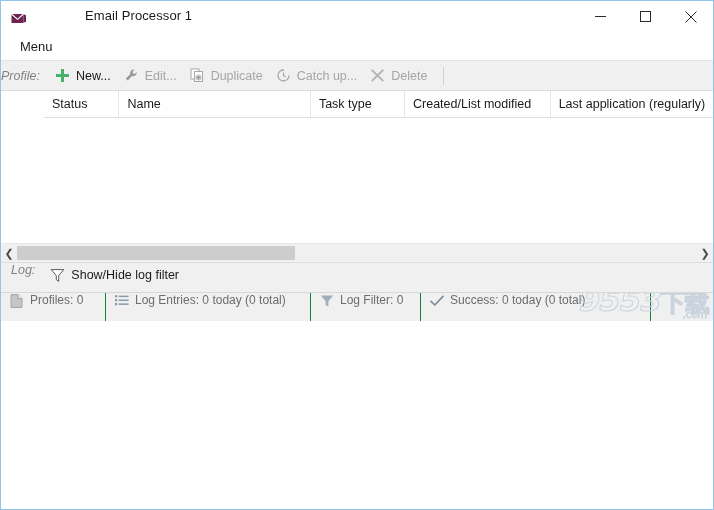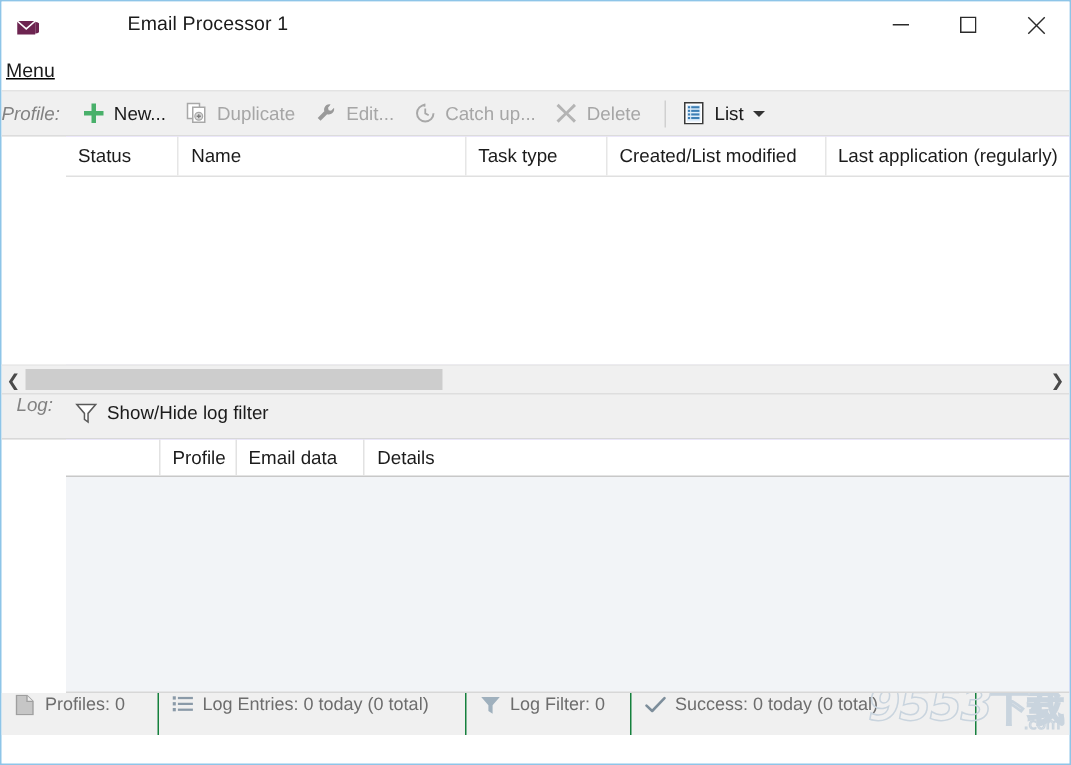--- a/index.html
+++ b/index.html
@@ -60,23 +60,22 @@
     justify-content: center;
   }
   .win-btn svg { display: block; }
 
   
   .menubar {
     height: 27px;
     background: #ffffff;
     display: flex;
     align-items: center;
-    padding-left: 0;
-    box-sizing: border-box;
-    text-decoration: underline;
+    padding-left: 16px;
+    box-sizing: border-box;
   }
   .menu-item {
     font-size: 13px;
     color: #1b1b1b;
     padding: 2px 3px;
   }
 
   
   .toolbar {
     height: 31px;
@@ -347,80 +346,60 @@
         <svg width="15" height="15" viewBox="0 0 15 15">
           <path d="M6 1 H9 V6 H14 V9 H9 V14 H6 V9 H1 V6 H6 Z" fill="#49b06a"></path>
         </svg>
       </span>
       <span class="tb-label">New...</span>
     </div>
 
     <div class="tb-item disabled">
       <span class="tb-ico">
         <svg width="15" height="15" viewBox="0 0 15 15">
+          <path d="M10.4 1.6 a3.6 3.6 0 0 0 -4.2 4.6 L1.8 10.6 l1.9 1.9 l4.4 -4.4 a3.6 3.6 0 0 0 4.6 -4.2 l-2 2 l-1.6 -0.4 l-0.4 -1.6 Z" fill="#9a9a9a"></path>
+        </svg>
+      </span>
+      <span class="tb-label">Edit...</span>
+    </div>
+
+    <div class="tb-item disabled">
+      <span class="tb-ico">
+        <svg width="15" height="15" viewBox="0 0 15 15">
           <rect x="1" y="1" width="8" height="10" fill="#ffffff" stroke="#a8a8a8" stroke-width="1"></rect>
           <rect x="4.5" y="3.5" width="8" height="10" fill="#ffffff" stroke="#a8a8a8" stroke-width="1"></rect>
           <circle cx="8.5" cy="9.5" r="2.6" fill="#d8d8d8" stroke="#a8a8a8" stroke-width="0.8"></circle>
           <path d="M7.1 9.5 H9.9 M8.5 8.1 V10.9" stroke="#7d7d7d" stroke-width="0.9"></path>
         </svg>
       </span>
       <span class="tb-label">Duplicate</span>
     </div>
 
     <div class="tb-item disabled">
       <span class="tb-ico">
         <svg width="15" height="15" viewBox="0 0 15 15">
-          <path d="M10.4 1.6 a3.6 3.6 0 0 0 -4.2 4.6 L1.8 10.6 l1.9 1.9 l4.4 -4.4 a3.6 3.6 0 0 0 4.6 -4.2 l-2 2 l-1.6 -0.4 l-0.4 -1.6 Z" fill="#9a9a9a"></path>
-        </svg>
-      </span>
-      <span class="tb-label">Edit...</span>
-    </div>
-
-    <div class="tb-item disabled">
-      <span class="tb-ico">
-        <svg width="15" height="15" viewBox="0 0 15 15">
           <path d="M13 7.5 A5.5 5.5 0 1 1 7.5 2" fill="none" stroke="#a8a8a8" stroke-width="1.3"></path>
           <path d="M7.5 0.8 L7.5 3.4 L5 2.1 Z" fill="#a8a8a8"></path>
           <path d="M7.5 4.4 V7.6 L9.8 8.8" fill="none" stroke="#a8a8a8" stroke-width="1.2"></path>
         </svg>
       </span>
       <span class="tb-label">Catch up...</span>
     </div>
 
     <div class="tb-item disabled">
       <span class="tb-ico">
         <svg width="15" height="15" viewBox="0 0 15 15">
           <path d="M2.4 1.2 L7.5 6.3 L12.6 1.2 L14 2.6 L8.9 7.5 L14 12.4 L12.6 13.8 L7.5 8.7 L2.4 13.8 L1 12.4 L6.1 7.5 L1 2.6 Z" fill="#b4b4b4"></path>
         </svg>
       </span>
       <span class="tb-label">Delete</span>
     </div>
 
     <div class="tb-sep"></div>
 
-    <div class="tb-item">
-      <span class="tb-ico">
-        <svg width="15" height="15" viewBox="0 0 15 15">
-          <rect x="1.5" y="0.5" width="12" height="14" fill="#ffffff" stroke="#3a3a3a" stroke-width="1"></rect>
-          <rect x="3" y="2" width="9" height="11" fill="#dfeefb"></rect>
-          <g fill="#3d7fb5">
-            <rect x="3.6" y="2.8" width="1.5" height="1.4"></rect>
-              <rect x="5.8" y="2.8" width="5.5" height="1.4"></rect>
-            <rect x="3.6" y="5.2" width="1.5" height="1.4"></rect>
-              <rect x="5.8" y="5.2" width="5.5" height="1.4"></rect>
-            <rect x="3.6" y="7.6" width="1.5" height="1.4"></rect>
-              <rect x="5.8" y="7.6" width="5.5" height="1.4"></rect>
-            <rect x="3.6" y="10" width="1.5" height="1.4"></rect>
-              <rect x="5.8" y="10" width="5.5" height="1.4"></rect>
-          </g>
-        </svg>
-      </span>
-      <span class="tb-label">List</span>
-      <span class="caret"></span>
-    </div>
   </div>
 
   <div class="grid-wrap">
     <div class="grid-head">
       <div class="gh" style="width:80px">Status</div>
       <div class="gh" style="width:204px">Name</div>
       <div class="gh" style="width:100px">Task type</div>
       <div class="gh" style="width:155px">Created/List modified</div>
       <div class="gh" style="width:173px">Last application (regularly)</div>
     </div>
@@ -440,29 +419,20 @@
     <div class="tb-item">
       <span class="tb-ico">
         <svg width="15" height="15" viewBox="0 0 15 15">
           <path d="M1.2 1.6 H13.8 L8.7 7.6 V13.4 L6.3 11.6 V7.6 Z" fill="#ffffff" stroke="#5a5a5a" stroke-width="1"></path>
         </svg>
       </span>
       <span class="tb-label">Show/Hide log filter</span>
     </div>
   </div>
 
-  <div class="grid-wrap">
-    <div class="log-head">
-      <div class="lh" style="width:66px"></div>
-      <div class="lh" style="width:53px">Profile</div>
-      <div class="lh" style="width:90px">Email data</div>
-      <div class="lh" style="width:495px">Details</div>
-    </div>
-    <div class="log-body"></div>
-  </div>
 
   <div class="statusbar">
 
     <div class="sb-cell" style="width:105px">
       <span class="sb-ico">
         <svg width="13" height="14" viewBox="0 0 13 14">
           <path d="M1 0.6 H8 L12 4.6 V13.4 H1 Z" fill="#c6c6c6" stroke="#9f9f9f" stroke-width="0.9"></path>
           <path d="M8 0.6 V4.6 H12" fill="#ededed" stroke="#9f9f9f" stroke-width="0.9"></path>
         </svg>
       </span>

